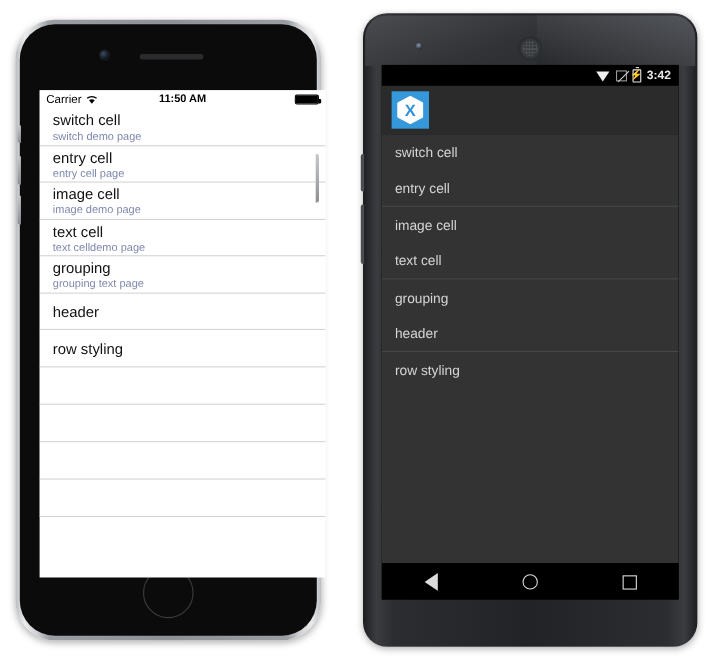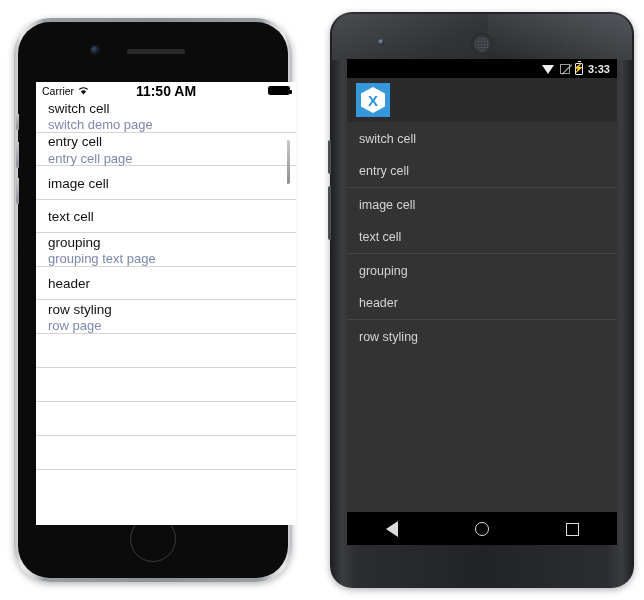--- a/index.html
+++ b/index.html
@@ -61,21 +61,21 @@
   }
 
   
   .ios-status {
     height: 17px; display: flex; align-items: center;
     padding: 0 6px; font-size: 10.5px; color: #000;
     background: #fff;
   }
   .ios-carrier { display: flex; align-items: center; gap: 4px; }
   .ios-time { position: absolute; left: 0; right: 0; text-align: center;
-              font-size: 14px; font-weight: bold; pointer-events: none; }
+              font-size: 10px; font-weight: bold; pointer-events: none; }
   .ios-status-right { margin-left: auto; display: flex; align-items: center; }
   .batt {
     width: 22px; height: 9px; border: 1px solid #000; border-radius: 2px;
     position: relative; background: #000; background-clip: content-box;
   }
   .batt::after {
     content: ""; position: absolute; right: -3px; top: 2.5px;
     width: 2px; height: 4px; background: #000; border-radius: 0 1px 1px 0;
   }
 
@@ -96,21 +96,21 @@
   }
 
   
   .ios-list { background: #fff; }
   .ios-cell {
     height: 33.5px; padding: 3px 0 0 12px;
     border-bottom: 1px solid #d4d4d6;
     display: flex; flex-direction: column; justify-content: center;
   }
   .ios-cell-title { font-size: 13.5px; color: #111; line-height: 1.15; }
-  .ios-cell-detail { font-size: 13px; color: #7e88ad; line-height: 1.2; margin-top: 1px; }
+  .ios-cell-detail { font-size: 10px; color: #7e88ad; line-height: 1.2; margin-top: 1px; }
   .ios-empty { height: 34px; border-bottom: 1px solid #d4d4d6; }
 
   
   .android {
     position: absolute; left: 330px; top: 12px;
     width: 304px; height: 576px;
     background: linear-gradient(to right,#1d1e20 0%,#3a3c40 4%,#2b2d30 9%,#212326 50%,#2b2d30 91%,#3a3c40 96%,#1d1e20 100%);
     border-radius: 22px;
     box-shadow: 0 2px 7px rgba(0,0,0,0.30);
   }
@@ -264,34 +264,35 @@
             <div class="ios-cell">
               <div class="ios-cell-title">switch cell</div>
               <div class="ios-cell-detail">switch demo page</div>
             </div>
             <div class="ios-cell">
               <div class="ios-cell-title">entry cell</div>
               <div class="ios-cell-detail">entry cell page</div>
             </div>
             <div class="ios-cell">
               <div class="ios-cell-title">image cell</div>
+              <div class="ios-cell-detail">image demo page</div>
             </div>
             <div class="ios-cell">
               <div class="ios-cell-title">text cell</div>
+              <div class="ios-cell-detail">text celldemo page</div>
             </div>
             <div class="ios-cell">
               <div class="ios-cell-title">grouping</div>
               <div class="ios-cell-detail">grouping text page</div>
             </div>
             <div class="ios-cell">
               <div class="ios-cell-title">header</div>
             </div>
             <div class="ios-cell">
               <div class="ios-cell-title">row styling</div>
-              <div class="ios-cell-detail">row page</div>
             </div>
             <div class="ios-empty"></div>
             <div class="ios-empty"></div>
             <div class="ios-empty"></div>
             <div class="ios-empty"></div>
           </div>
 
       </div>
 
       <div class="ip-ring"></div>
@@ -316,21 +317,21 @@
     <div class="and-vol"></div>
 
     <div class="and-screen">
 
       <div class="and-status">
         <span class="wifi-ico"></span>
         <span class="sig-ico"></span>
         <span class="batt-ico">
             <span class="bolt">⚡</span>
           </span>
-        <span>3:33</span>
+        <span>3:42</span>
       </div>
 
       <div class="and-action">
         <div class="xam-icon">
           <div class="hexa">X</div>
         </div>
       </div>
 
       <div class="and-list">
           <div class="and-row">switch cell</div>

